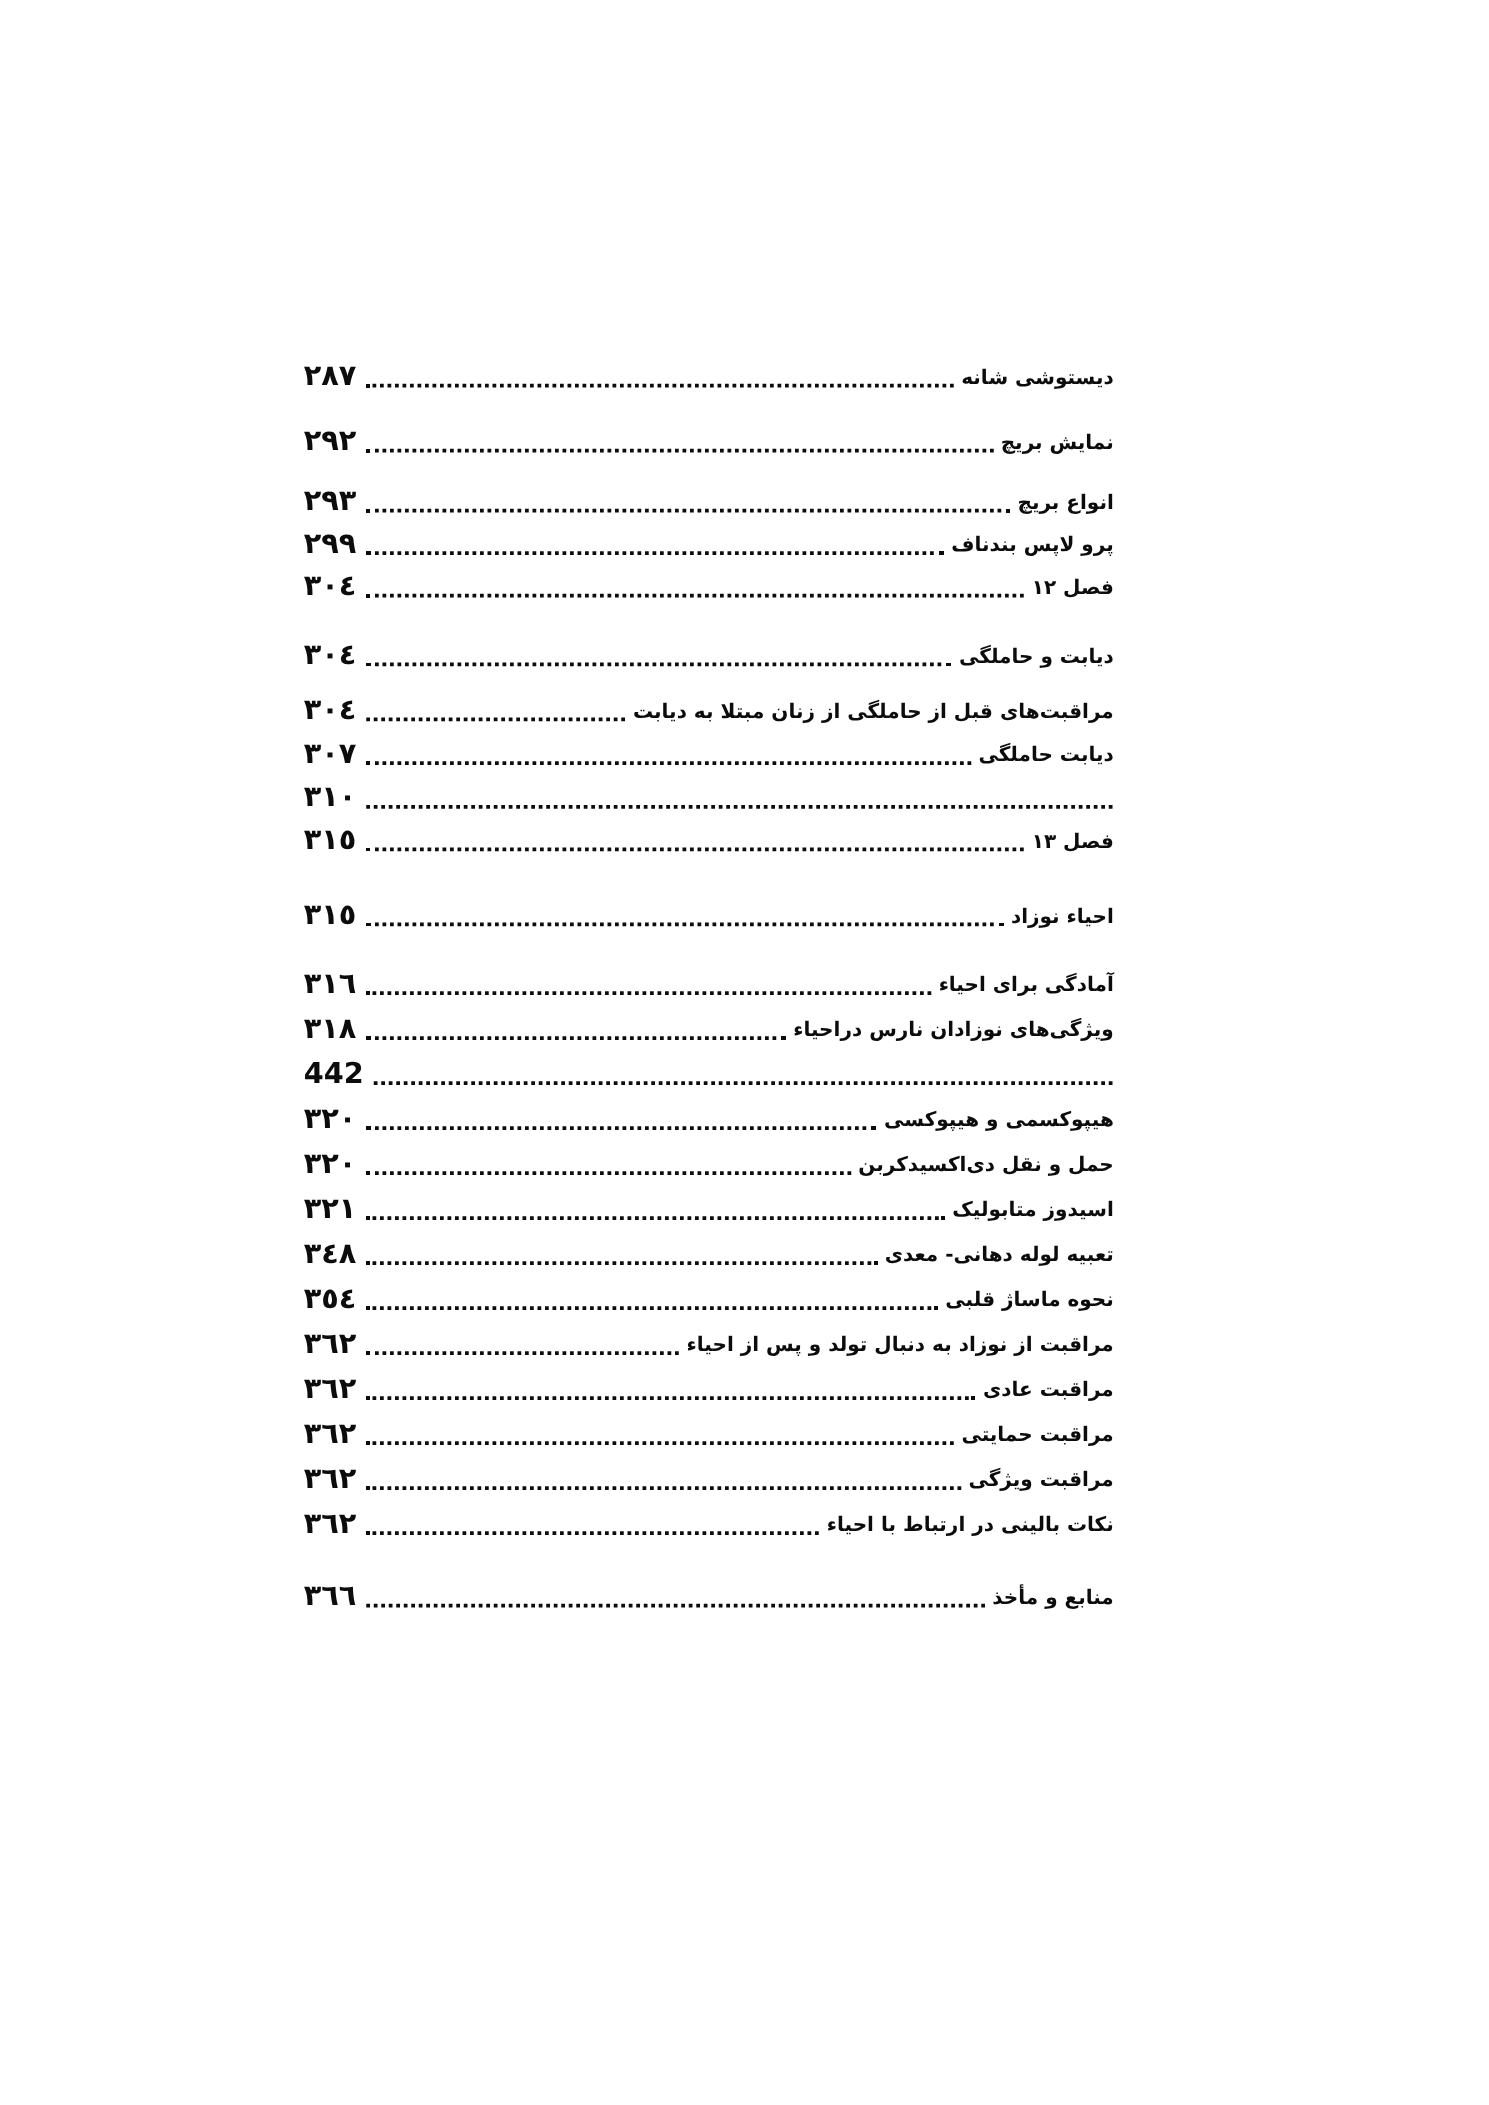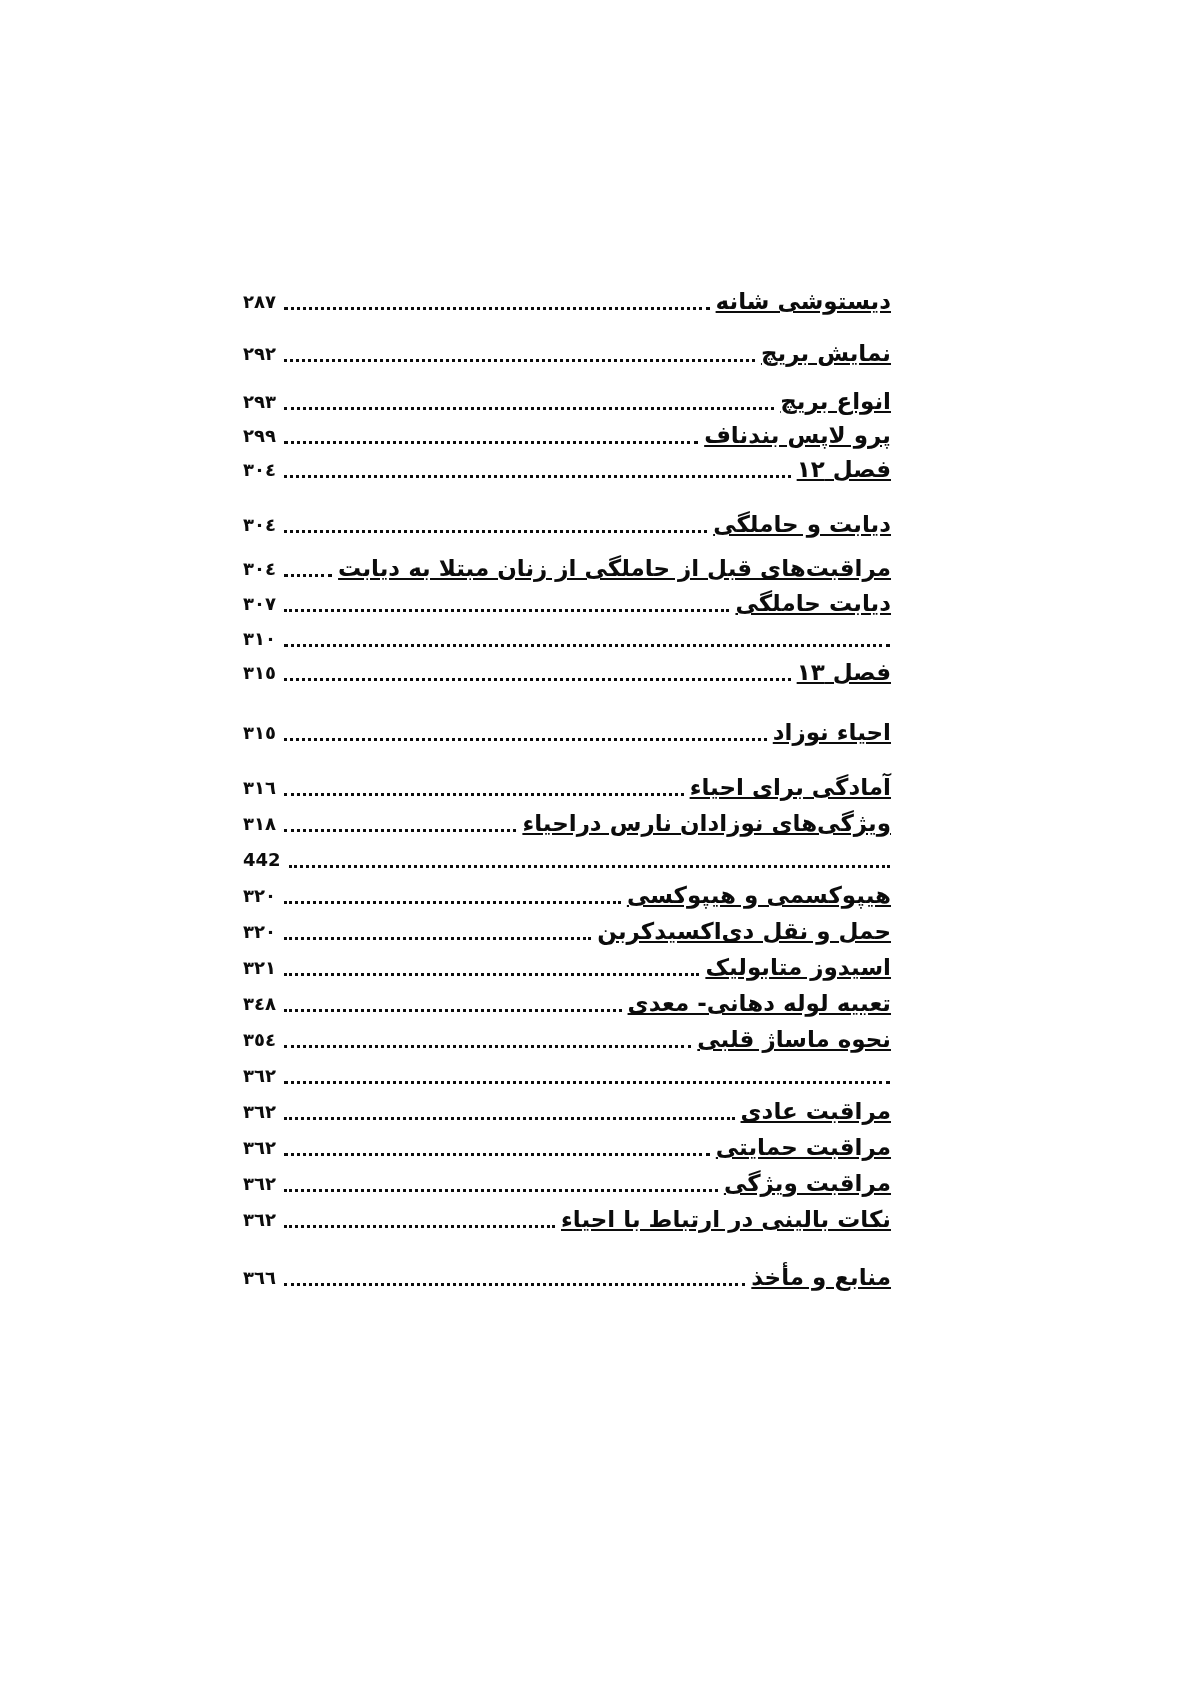--- a/index.html
+++ b/index.html
@@ -26,28 +26,27 @@
   }
   .row {
     display: flex;
     align-items: center;
     height: 34px;
     margin-top: 2px;
     font-weight: bold;
   }
   .title {
     white-space: nowrap;
-    font-size: 23px;
+    font-size: 16px;
     padding-left: 5px;
     letter-spacing: 0;
-    text-decoration: underline;
   }
   .pagenum {
     white-space: nowrap;
-    font-size: 18px;
+    font-size: 23px;
     padding-right: 7px;
   }
   .leader {
     flex: 1 1 auto;
     min-width: 12px;
     position: relative;
     align-self: stretch;
   }
   .leader::after {
     content: "";
@@ -179,20 +178,21 @@
       <span class="pagenum">٣٤٨</span>
     </div>
 
     <div class="row">
       <span class="title">نحوه ماساژ قلبی</span>
       <span class="leader"></span>
       <span class="pagenum">٣٥٤</span>
     </div>
 
     <div class="row">
+      <span class="title">مراقبت از نوزاد به دنبال تولد و پس از احیاء</span>
       <span class="leader"></span>
       <span class="pagenum">٣٦٢</span>
     </div>
 
     <div class="row">
       <span class="title">مراقبت عادی</span>
       <span class="leader"></span>
       <span class="pagenum">٣٦٢</span>
     </div>
 

